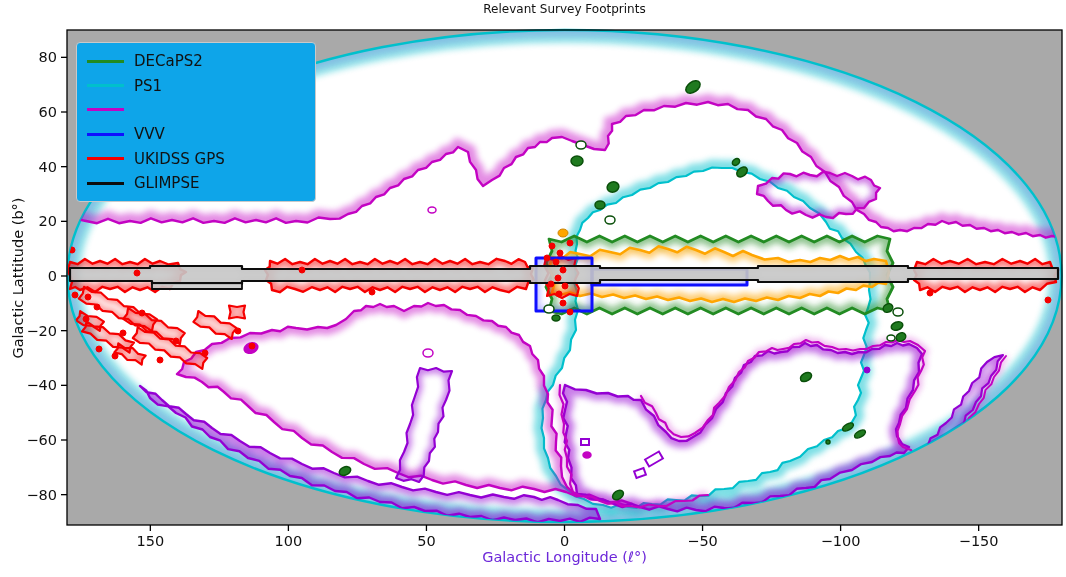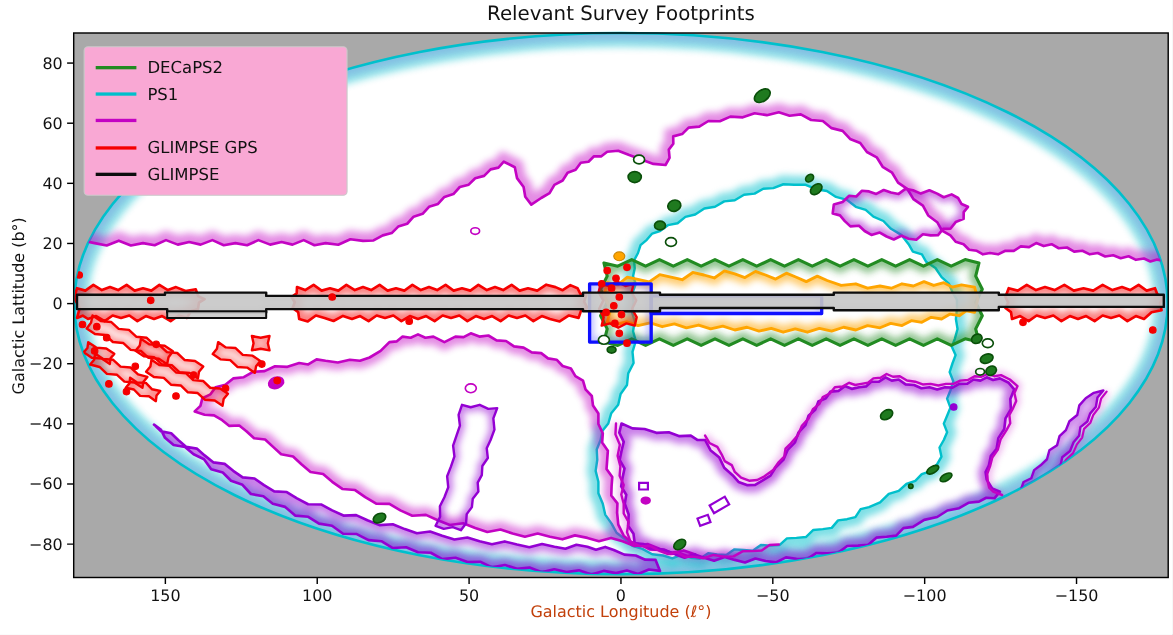--- a/index.html
+++ b/index.html
@@ -1,21 +1,21 @@
 <!DOCTYPE html>
 <html><head>
 <meta charset="utf-8">
 <style>
   html,body{margin:0;padding:0;background:#fff;}
   #fig{position:relative;width:1066px;height:577px;background:#ffffff;font-family:"DejaVu Sans","Liberation Sans",sans-serif;overflow:hidden;}
   #fig svg{position:absolute;left:0;top:0;}
-  .title{position:absolute;left:67px;top:2px;width:995px;text-align:center;font-size:18px;color:#111;}
-  .xlabel{position:absolute;left:67px;top:549px;width:995px;text-align:center;font-size:14.5px;color:#c2410c;}
+  .title{position:absolute;left:67px;top:2px;width:995px;text-align:center;font-size:12px;color:#111;}
+  .xlabel{position:absolute;left:67px;top:549px;width:995px;text-align:center;font-size:14.5px;color:#6d28d9;}
   .ylabel{position:absolute;left:-102px;top:270px;width:240px;text-align:center;font-size:14.5px;color:#111;transform:rotate(-90deg);}
-  .legend{position:absolute;left:76px;top:42px;width:240px;background:#f9a8d4;border:1px solid #c9c9c9;border-radius:4px;padding:6px 10px 6px 10px;box-sizing:border-box;z-index:5;}
+  .legend{position:absolute;left:76px;top:42px;width:240px;background:#0ea5e9;border:1px solid #c9c9c9;border-radius:4px;padding:6px 10px 6px 10px;box-sizing:border-box;z-index:5;}
   .lg-row{display:flex;align-items:center;height:24.4px;}
   .lg-line{width:37px;height:0;border-top:3px solid #000;margin-right:10px;flex:0 0 auto;}
   .lg-label{font-size:15px;color:#111;white-space:nowrap;}
 </style>
 </head>
 <body>
 
 <div id="fig">
   <svg id="plot" width="1066" height="577">
       <rect x="67" y="30" width="995" height="495" fill="#a9a9a9"></rect>
@@ -346,21 +346,25 @@
         <span class="lg-label">DECaPS2</span>
       </div>
       <div class="lg-row">
         <span class="lg-line" style="border-top-color: rgb(0, 192, 204);"></span>
         <span class="lg-label">PS1</span>
       </div>
       <div class="lg-row">
         <span class="lg-line" style="border-top-color: rgb(195, 3, 195);"></span>
       </div>
       <div class="lg-row">
+        <span class="lg-line" style="border-top-color: rgb(15, 15, 255);"></span>
+        <span class="lg-label">VVV</span>
+      </div>
+      <div class="lg-row">
         <span class="lg-line" style="border-top-color: rgb(245, 0, 0);"></span>
-        <span class="lg-label">GLIMPSE GPS</span>
+        <span class="lg-label">UKIDSS GPS</span>
       </div>
       <div class="lg-row">
         <span class="lg-line" style="border-top-color: rgb(13, 13, 13);"></span>
         <span class="lg-label">GLIMPSE</span>
       </div>
     </div>
 </div>
 
 </body></html>

